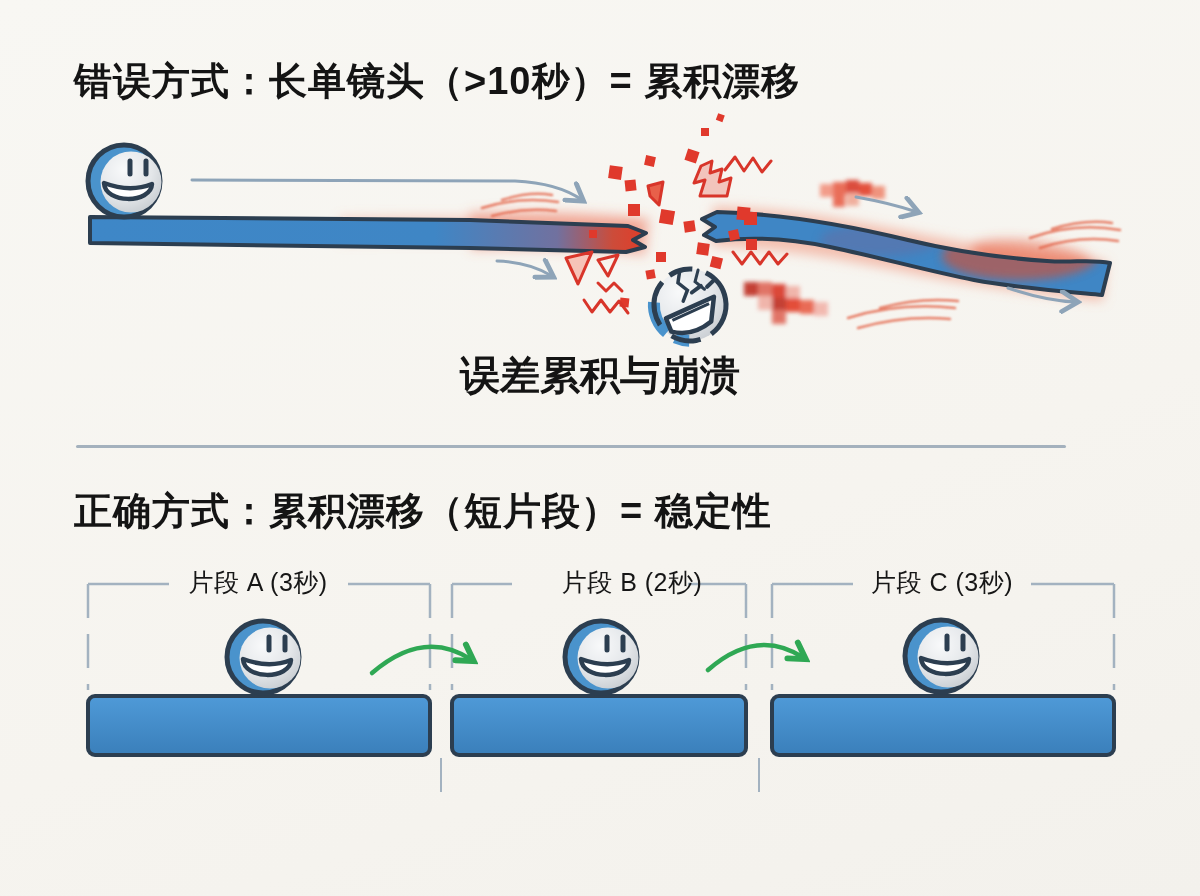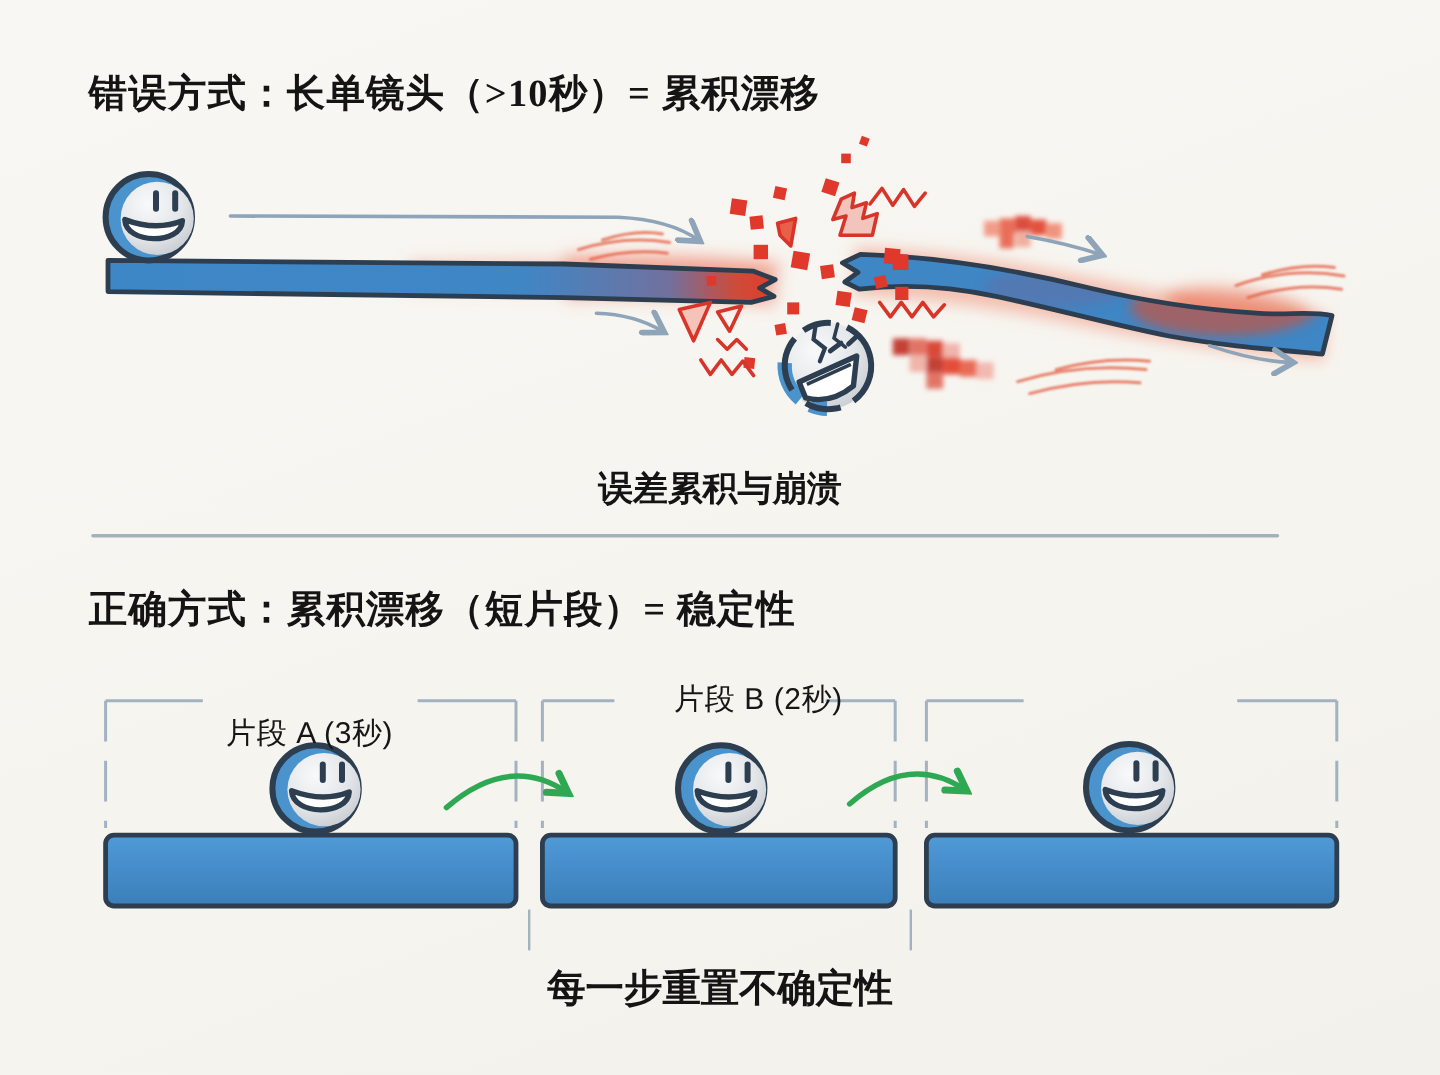--- a/index.html
+++ b/index.html
@@ -2,30 +2,30 @@
 <html><head>
 <meta charset="utf-8">
 <style>
   html,body{margin:0;padding:0;background:#e9e7e2;}
   .canvas{
     position:relative;width:1200px;height:896px;overflow:hidden;
     background:linear-gradient(160deg,#f8f7f3 0%,#f6f4ef 60%,#f3f1ec 100%);
     font-family:"Liberation Sans","DejaVu Sans",sans-serif;color:#171717;
   }
   svg.scene{position:absolute;left:0;top:0;width:1200px;height:896px;}
-  .title{position:absolute;font-size:32px;font-weight:700;letter-spacing:1px;white-space:nowrap;color:#141414;font-family:Liberation Serif, serif;}
+  .title{position:absolute;font-size:38px;font-weight:700;letter-spacing:1px;white-space:nowrap;color:#141414;}
   .title1{left:74px;top:56px;}
   .title2{left:74px;top:486px;}
   .caption{position:absolute;left:0;width:100%;text-align:center;font-weight:700;color:#141414;}
-  .caption1{top:388px;font-size:29px;}
+  .caption1{top:348px;font-size:40px;}
   .caption2{top:802px;font-size:32px;}
   .divider{position:absolute;left:76px;top:445px;width:990px;height:3px;background:#a4b1bd;border-radius:2px;}
   .clip-label{position:absolute;top:566px;transform:translateX(-50%);font-size:25px;font-weight:500;
     letter-spacing:0.5px;white-space:nowrap;color:#161616;}
-  .clip-label.a{left:258px;margin-top:28px;} .clip-label.b{left:632px;} .clip-label.c{left:942px;}
+  .clip-label.a{left:258px;} .clip-label.b{left:632px;} .clip-label.c{left:942px;}
 </style>
 </head>
 <body>
 
 <div class="canvas">
 
   <svg class="scene" viewBox="0 0 1200 896" aria-hidden="true">
     <defs>
       <radialGradient id="gBall" cx="38%" cy="30%" r="78%">
         <stop offset="0" stop-color="#f8f9fa"></stop>
@@ -217,14 +217,14 @@
     <use href="#smiley" x="601" y="657"></use>
     <use href="#smiley" x="941" y="656"></use>
   </svg>
 
   <div class="title title1">错误方式：长单镜头（&gt;10秒）= 累积漂移</div>
   <div class="caption caption1">误差累积与崩溃</div>
   <div class="divider"></div>
   <div class="title title2">正确方式：累积漂移（短片段）= 稳定性</div>
   <div class="clip-label a">片段 A (3秒)</div>
   <div class="clip-label b">片段 B (2秒)</div>
-  <div class="caption caption2">每一步重置不确定性</div>
+  <div class="clip-label c">片段 C (3秒)</div>
 </div>
 
 </body></html>

